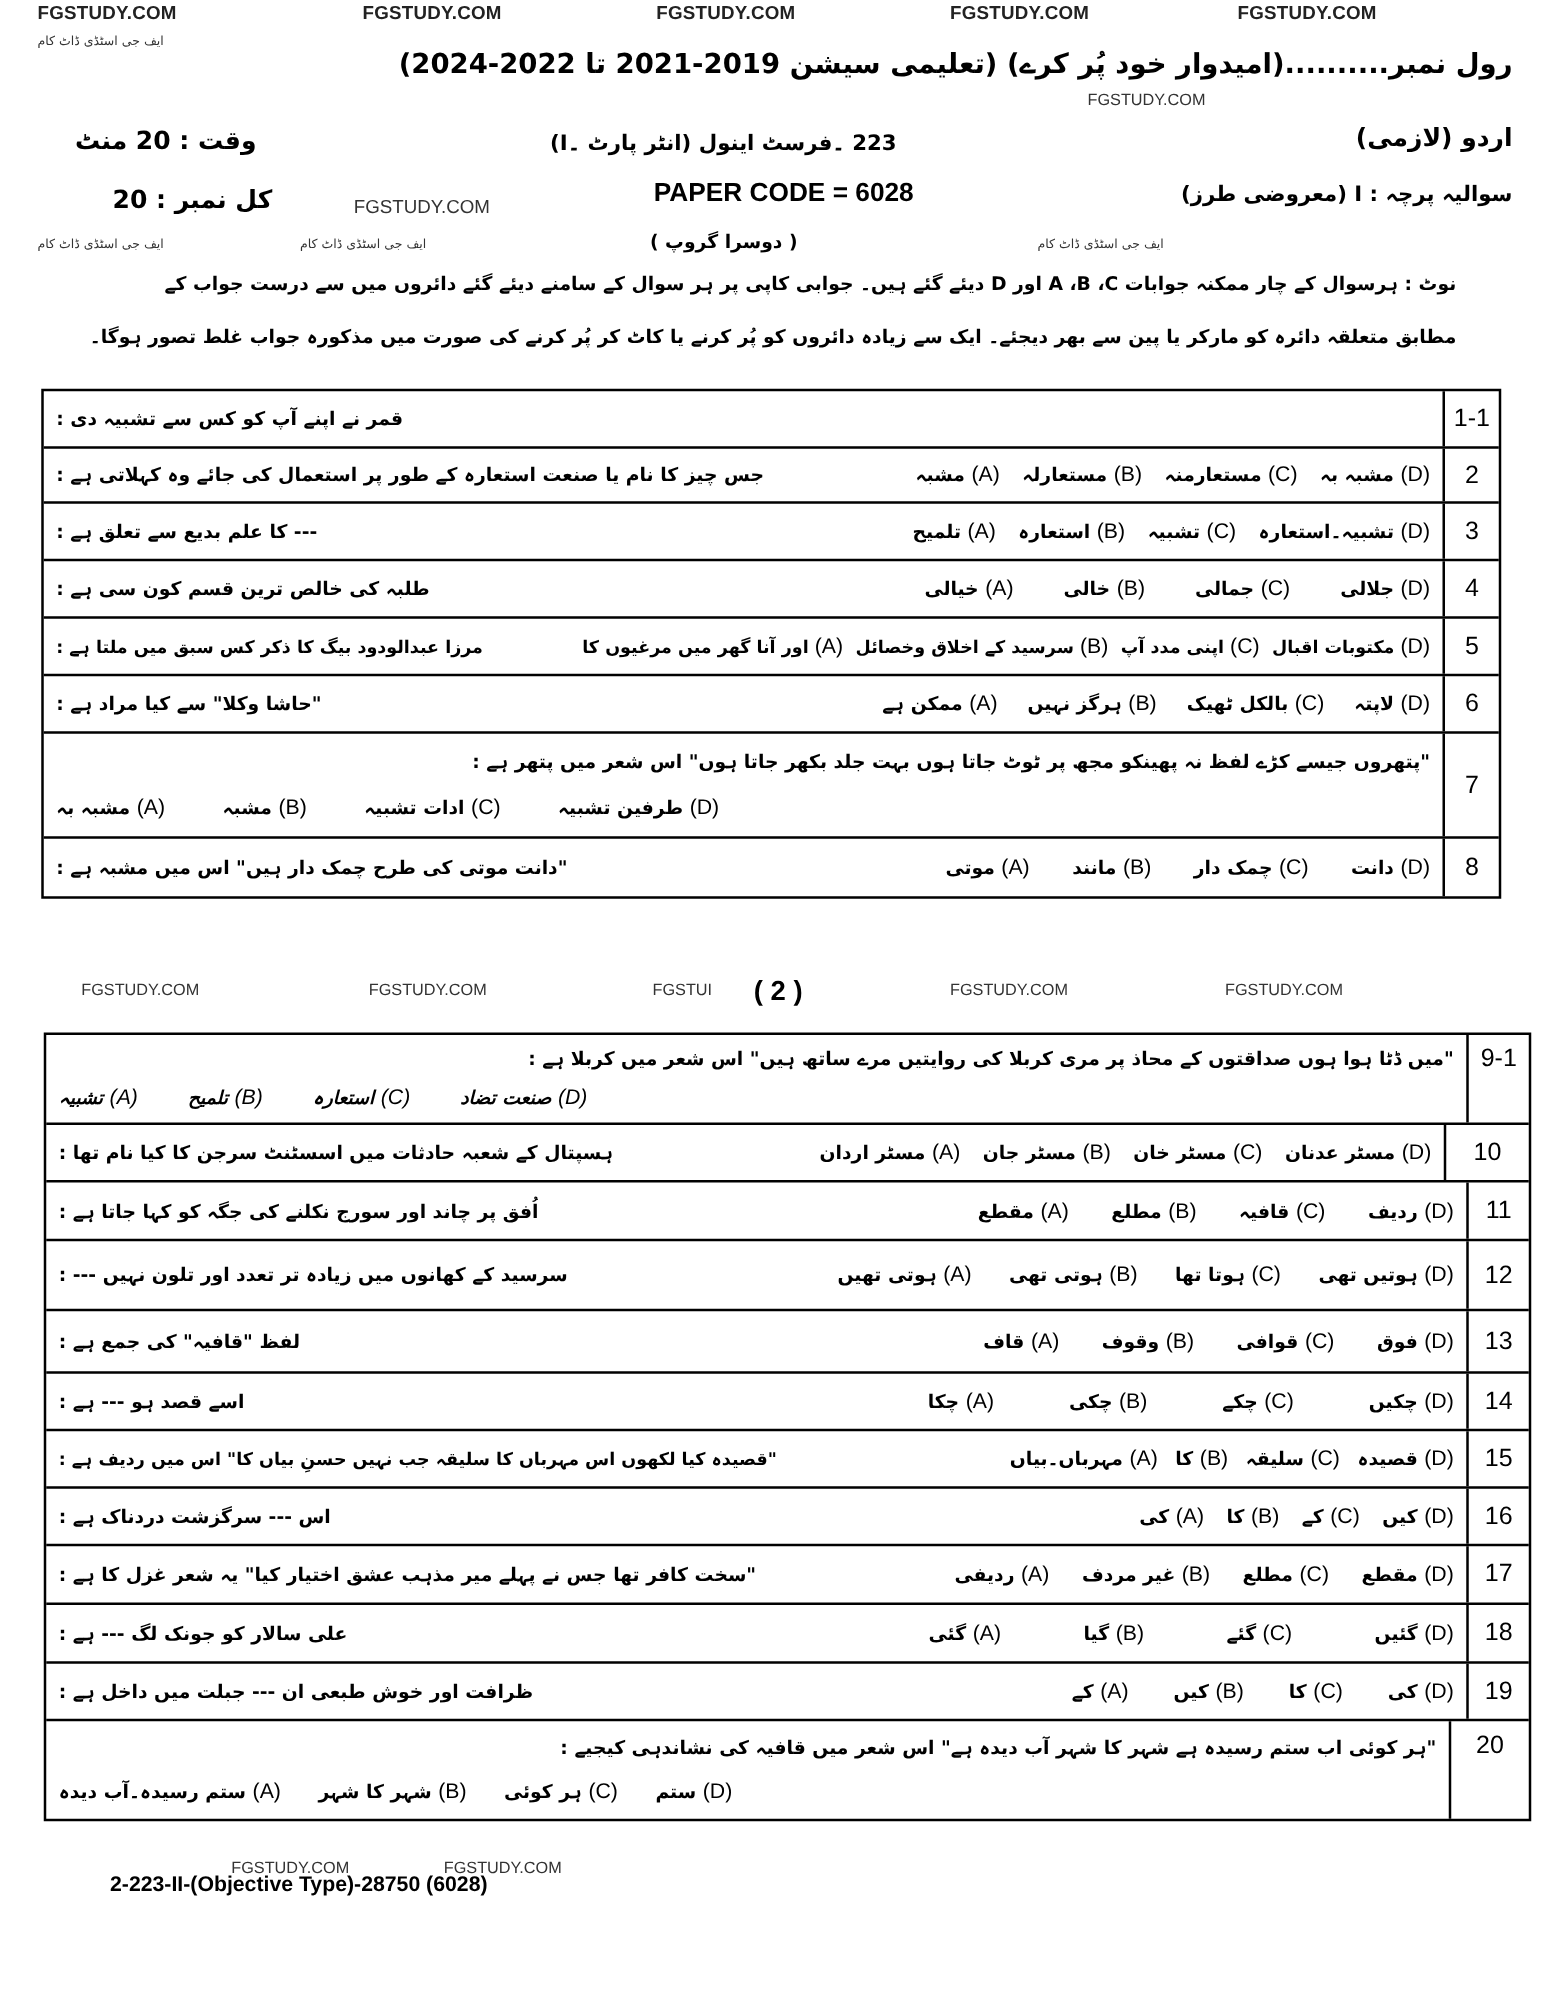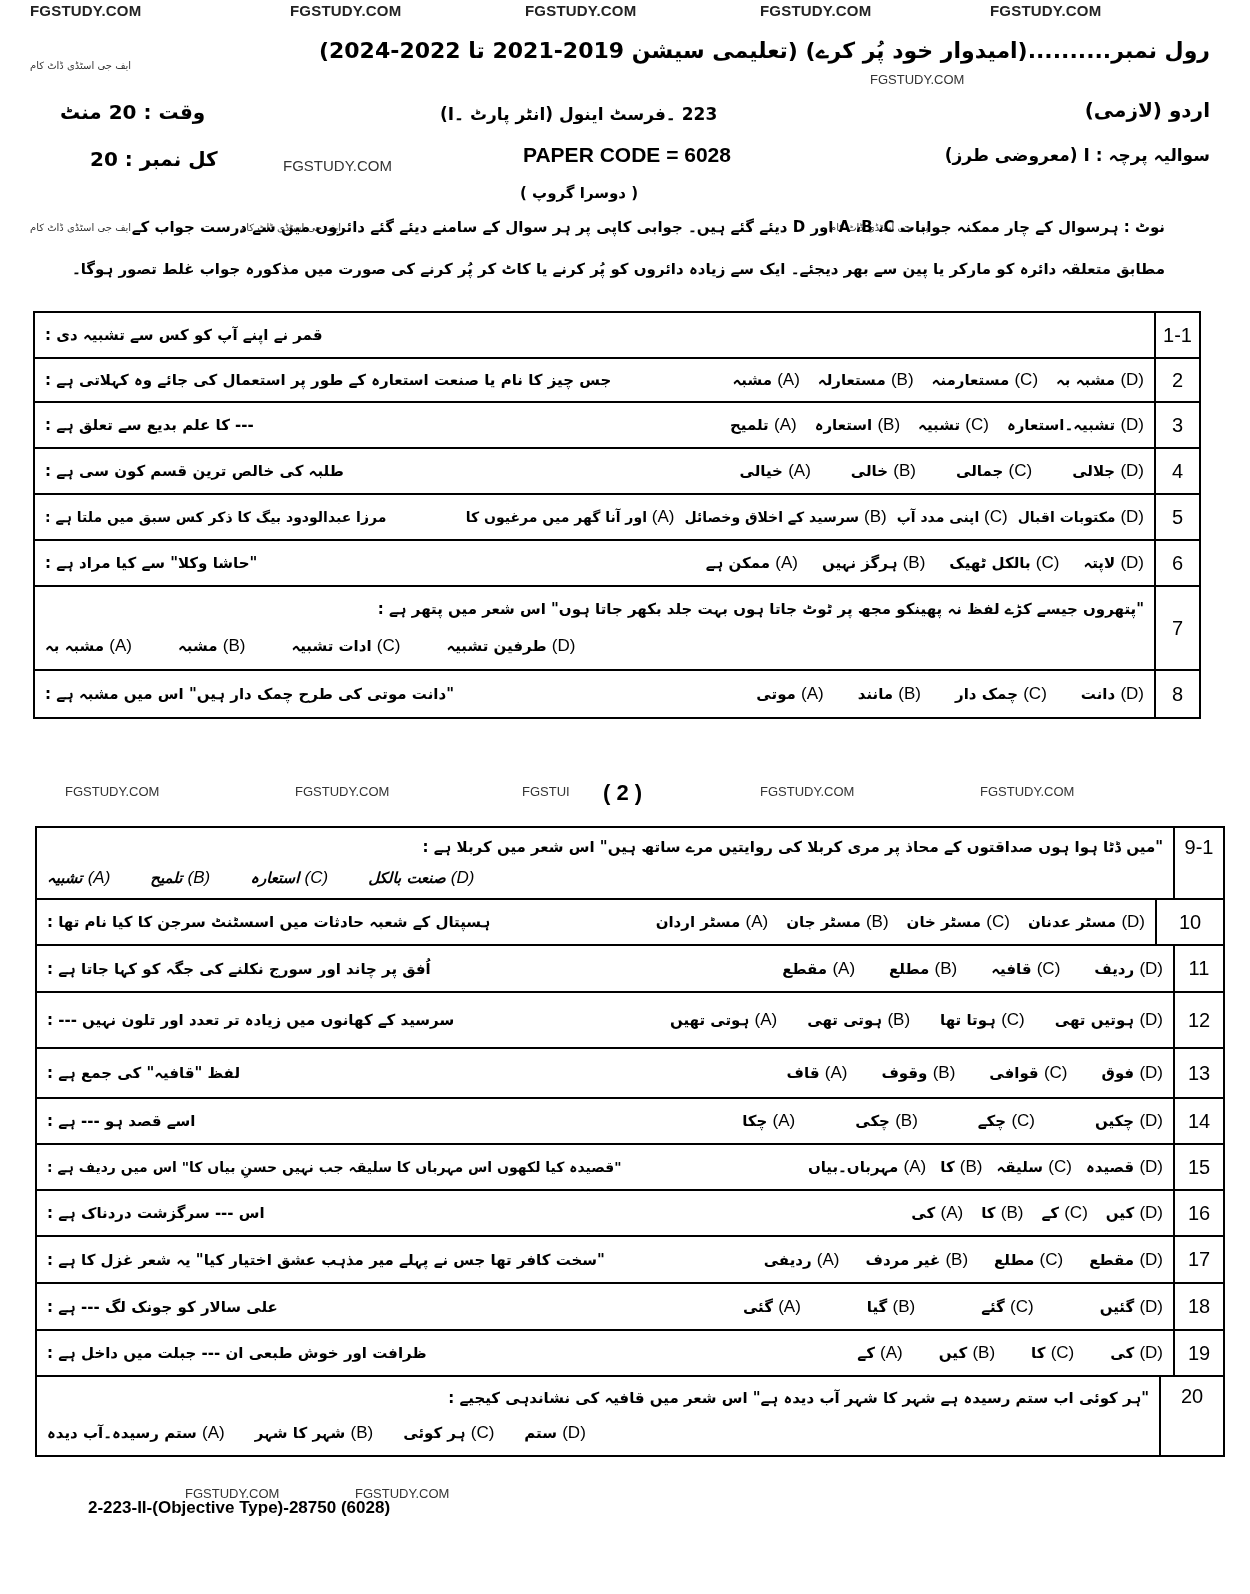--- a/index.html
+++ b/index.html
@@ -2,21 +2,21 @@
 <html><head>
 <meta charset="utf-8">
 <style>
   * { box-sizing: border-box; margin: 0; padding: 0; }
   html, body { width: 1250px; height: 1594px; background: #ffffff; overflow: hidden; }
   body { position: relative; font-family: "DejaVu Sans", sans-serif; color: #000; }
   .abs { position: absolute; white-space: nowrap; }
   .wm { font-family: "Liberation Sans", sans-serif; font-weight: bold; font-size: 15px; color: #222; letter-spacing: 0.2px; }
   .wm-small { font-family: "Liberation Sans", sans-serif; font-size: 13px; color: #333; }
   .ur { direction: rtl; unicode-bidi: plaintext; font-family: "DejaVu Sans", sans-serif; }
-  .ur-tiny { font-size: 10px; color: #333; direction: rtl; margin-top: 32px; }
+  .ur-tiny { font-size: 10px; color: #333; direction: rtl; }
   .title { font-size: 22px; font-weight: bold; }
   .hdr { font-size: 20px; font-weight: bold; }
   .code { font-family: "Liberation Sans", sans-serif; font-weight: bold; font-size: 21px; }
   .note { font-size: 15px; font-weight: bold; direction: rtl; }
   .foot { font-family: "Liberation Sans", sans-serif; font-weight: bold; font-size: 17px; }
 
   .qtable { position: absolute; border: 2px solid #000; border-collapse: collapse; }
   .qrow { display: flex; flex-direction: row-reverse; border-bottom: 2px solid #000; }
   .qrow:last-child { border-bottom: none; }
   .qnum { flex: 0 0 auto; border-left: 2px solid #000; display: flex; align-items: center; justify-content: center;
@@ -193,21 +193,21 @@
 
   <div class="qrow" style="height:72px;">
     <div class="qnum" style="width:50px; align-items:flex-start; padding-top:8px;">9-1</div>
     <div class="qbody">
         <div class="stack">
       <span class="qline">"میں ڈٹا ہوا ہوں صداقتوں کے محاذ پر مری کربلا کی روایتیں مرے ساتھ ہیں" اس شعر میں کربلا ہے :</span>
       <div class="opts" style="gap:40px; padding-right:505px;font-style:italic;">
         <span class="opt"><span class="lbl">(A)</span> <span>تشبیہ</span></span>
         <span class="opt"><span class="lbl">(B)</span> <span>تلمیح</span></span>
         <span class="opt"><span class="lbl">(C)</span> <span>استعارہ</span></span>
-        <span class="opt"><span class="lbl">(D)</span> <span>صنعت بالکل</span></span>
+        <span class="opt"><span class="lbl">(D)</span> <span>صنعت تضاد</span></span>
       </div>
     </div>
       </div>
   </div>
 
   <div class="qrow" style="height:46px;">
     <div class="qnum" style="width:68px;text-align:right;">10</div>
     <div class="qbody">
         <div class="inline-row">
       <span class="qline">ہسپتال کے شعبہ حادثات میں اسسٹنٹ سرجن کا کیا نام تھا :</span>

